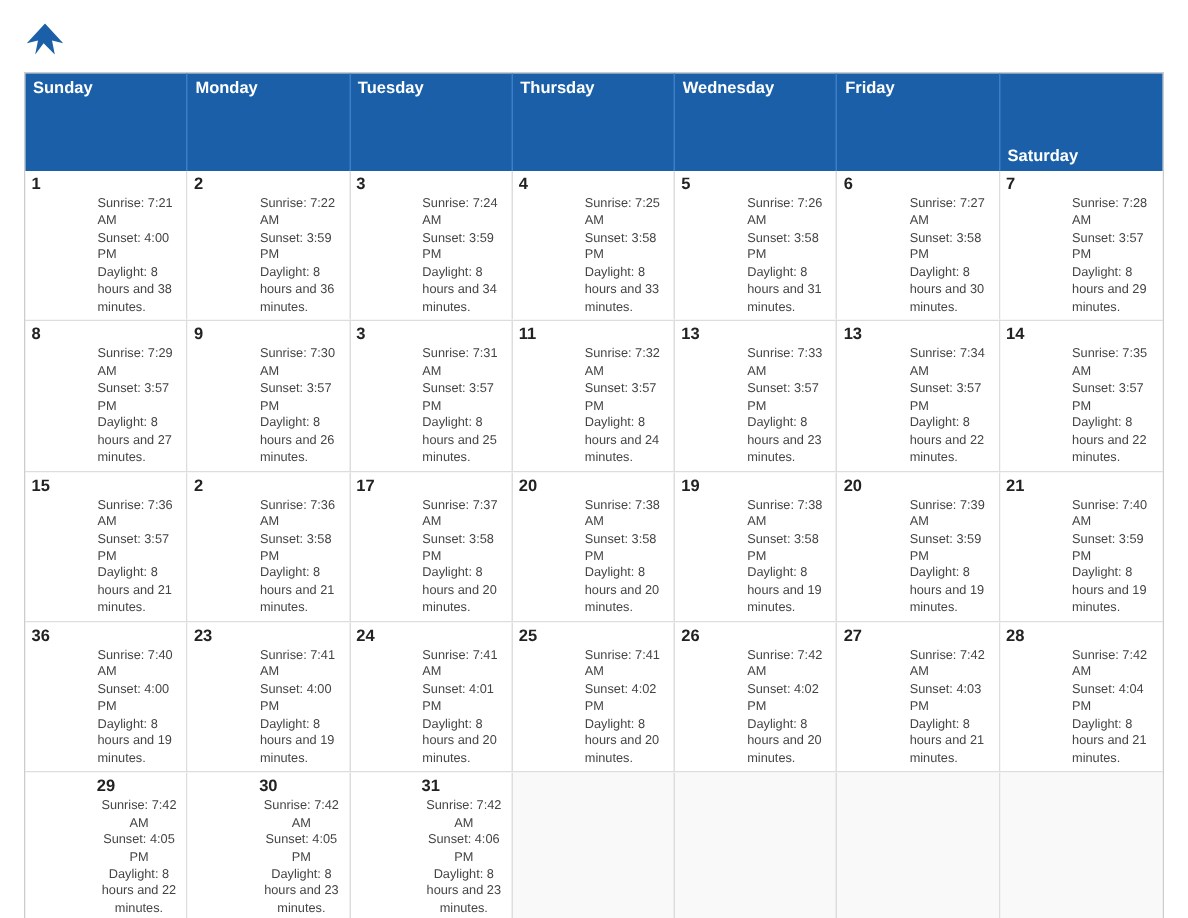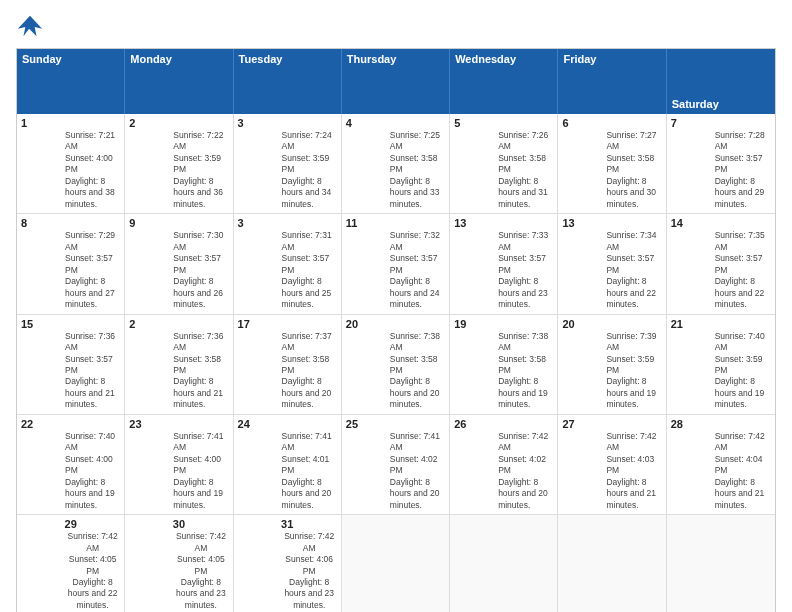--- a/index.html
+++ b/index.html
@@ -222,21 +222,21 @@
             <span class="day-num">20</span>
             <div class="day-info">Sunrise: 7:39 AM<br>Sunset: 3:59 PM<br>Daylight: 8 hours and 19 minutes.</div>
           </div>
           <div class="cal-cell">
             <span class="day-num">21</span>
             <div class="day-info">Sunrise: 7:40 AM<br>Sunset: 3:59 PM<br>Daylight: 8 hours and 19 minutes.</div>
           </div>
         </div>
         <div class="cal-row">
           <div class="cal-cell">
-            <span class="day-num">22</span>
+            <span class="day-num">36</span>
             <div class="day-info">Sunrise: 7:40 AM<br>Sunset: 4:00 PM<br>Daylight: 8 hours and 19 minutes.</div>
           </div>
           <div class="cal-cell">
             <span class="day-num">23</span>
             <div class="day-info">Sunrise: 7:41 AM<br>Sunset: 4:00 PM<br>Daylight: 8 hours and 19 minutes.</div>
           </div>
           <div class="cal-cell">
             <span class="day-num">24</span>
             <div class="day-info">Sunrise: 7:41 AM<br>Sunset: 4:01 PM<br>Daylight: 8 hours and 20 minutes.</div>
           </div>

